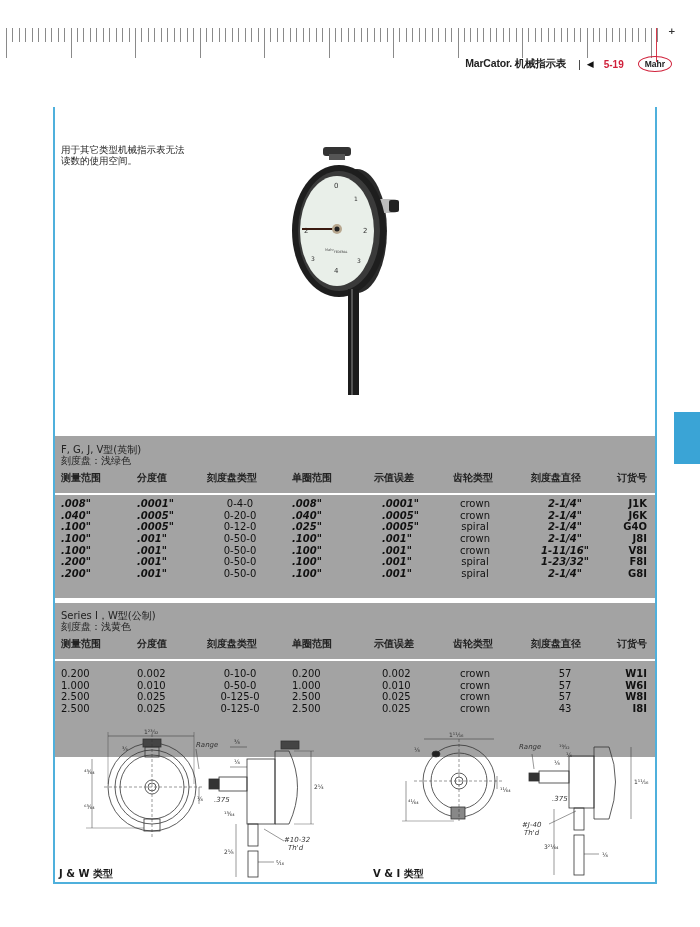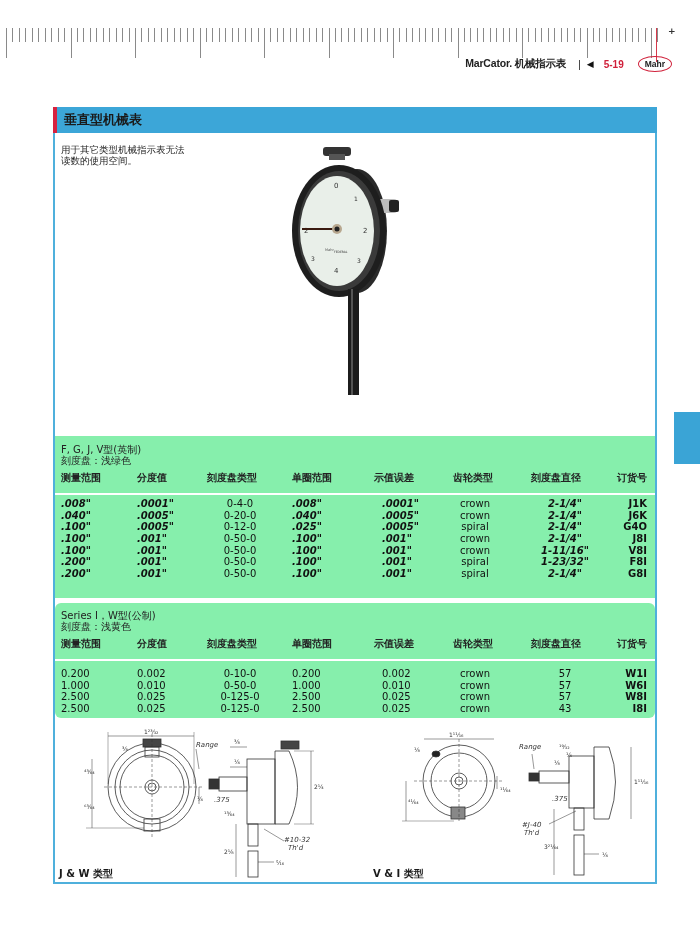--- a/index.html
+++ b/index.html
@@ -32,24 +32,24 @@
 
   .intro { position: absolute; left: 6px; top: 37px; width: 200px; font-size: 9.5px; line-height: 11px; color: #222; }
 
   
   .gauge { position: absolute; left: 222px; top: 36px; width: 140px; height: 258px; }
 
   
   .spec-bar { position: absolute; left: 0; top: 303px; width: 600px; height: 26px; background: #aed3ee; }
   .spec-title { position: absolute; left: 10px; top: 4px; font-size: 13px; font-weight: bold; color: #1a1a1a; }
 
-  .table-bg { position: absolute; left: 0; top: 329px; width: 600px; background: #86efac; }
+  .table-bg { position: absolute; left: 0; top: 329px; width: 600px; background: #a3a3a3; }
   .tbl1 { top: 329px; height: 162px; }
   .tbl-gap { position: absolute; left: 0; top: 491px; width: 600px; height: 5px; background: #fff; }
-  .tbl2 { top: 496px; height: 115px; border-radius: 6px; }
+  .tbl2 { top: 496px; height: 154px; }
 
   .group-title { position: absolute; left: 6px; font-size: 10px; line-height: 11px; color: #222; }
   .col-hdr-row { position: absolute; left: 0; width: 600px; height: 14px; font-size: 10px; font-weight: bold; color: #222; }
   .col-hdr-row span { position: absolute; top: 1px; white-space: nowrap; }
   .hdr-sep { position: absolute; left: 0; width: 600px; height: 2px; background: #ffffff; }
 
   .rows { position: absolute; left: 0; width: 600px; }
   .row { position: relative; height: 11.7px; font-size: 10px; line-height: 11.7px; color: #111; }
   .row span { position: absolute; top: 0; white-space: nowrap; }
   .it { font-style: italic; font-weight: bold; }
@@ -188,23 +188,20 @@
   <span class="header-title">MarCator. 机械指示表</span>
   <span class="header-sep">|</span>
   <span class="header-arrow">◀</span>
   <span class="header-page">5-19</span>
   <span class="mahr-logo">Mahr</span>
 </div>
 
 <div class="side-tab"></div>
 
 <div class="box">
-  <div class="box-title-bar">
-    <span class="box-title">垂直型机械表</span>
-  </div>
 
   <div class="intro">
     <div>用于其它类型机械指示表无法</div>
     <div>读数的使用空间。</div>
   </div>
 
   <div class="gauge">
     <svg width="140" height="258" viewBox="0 0 140 258">
 
       <ellipse cx="80" cy="88" rx="30" ry="62" fill="#2a2a2a"></ellipse>

